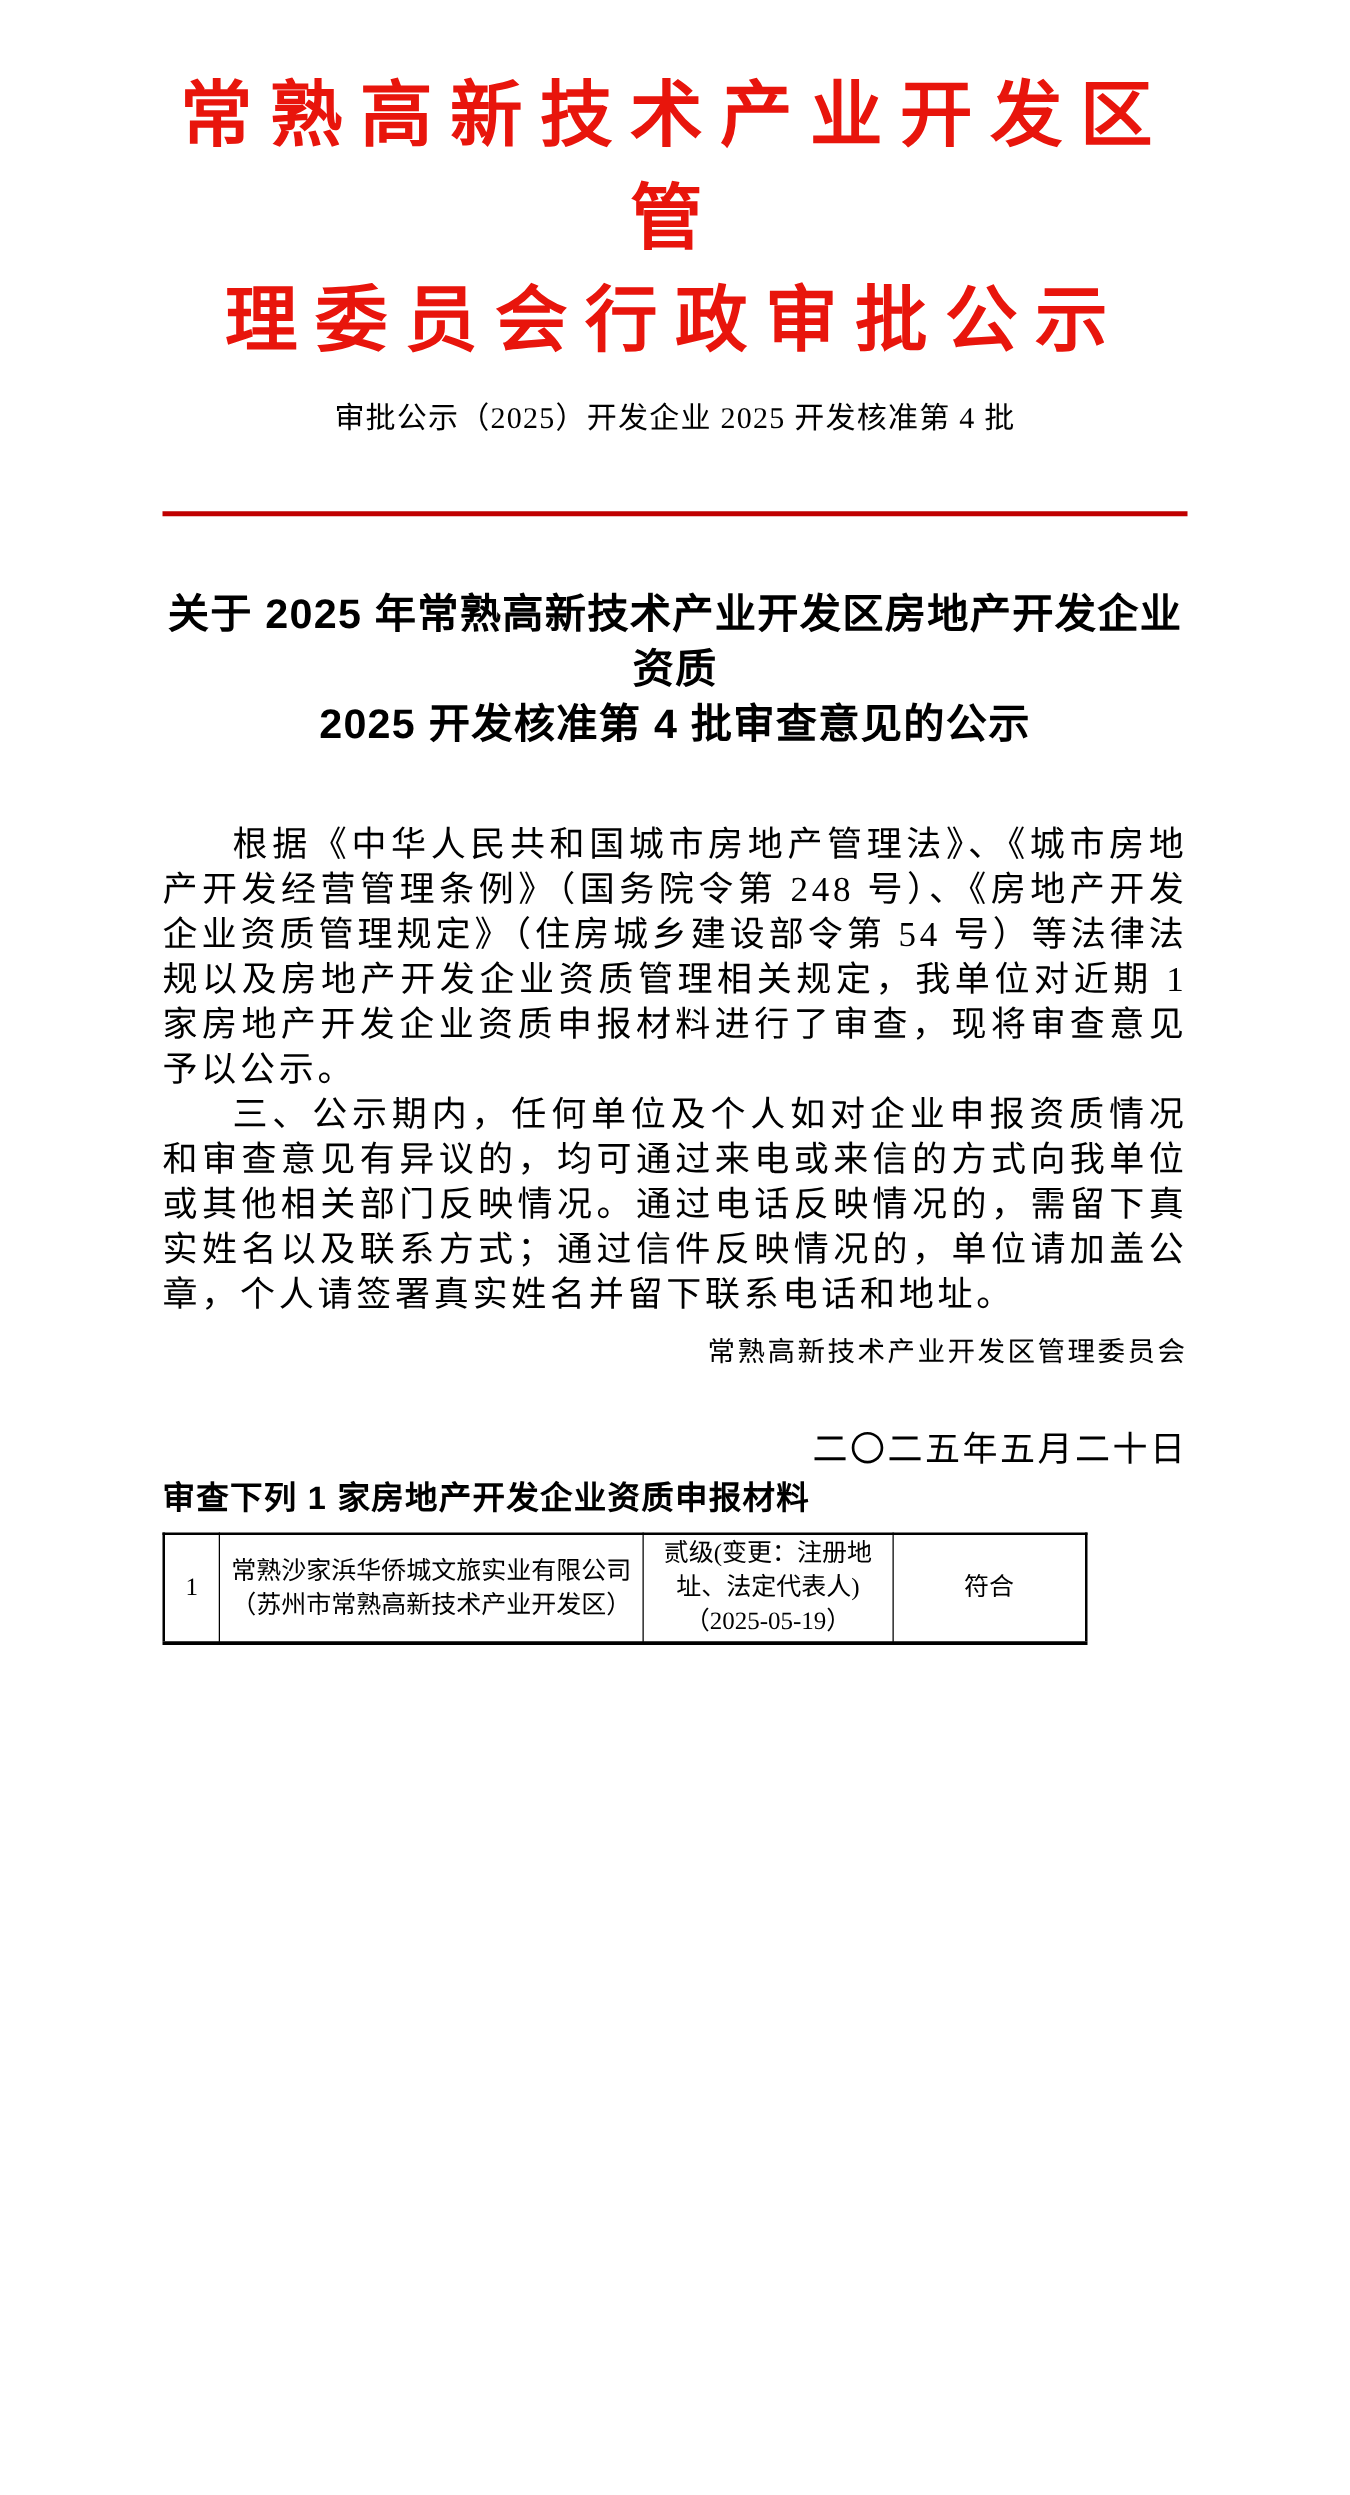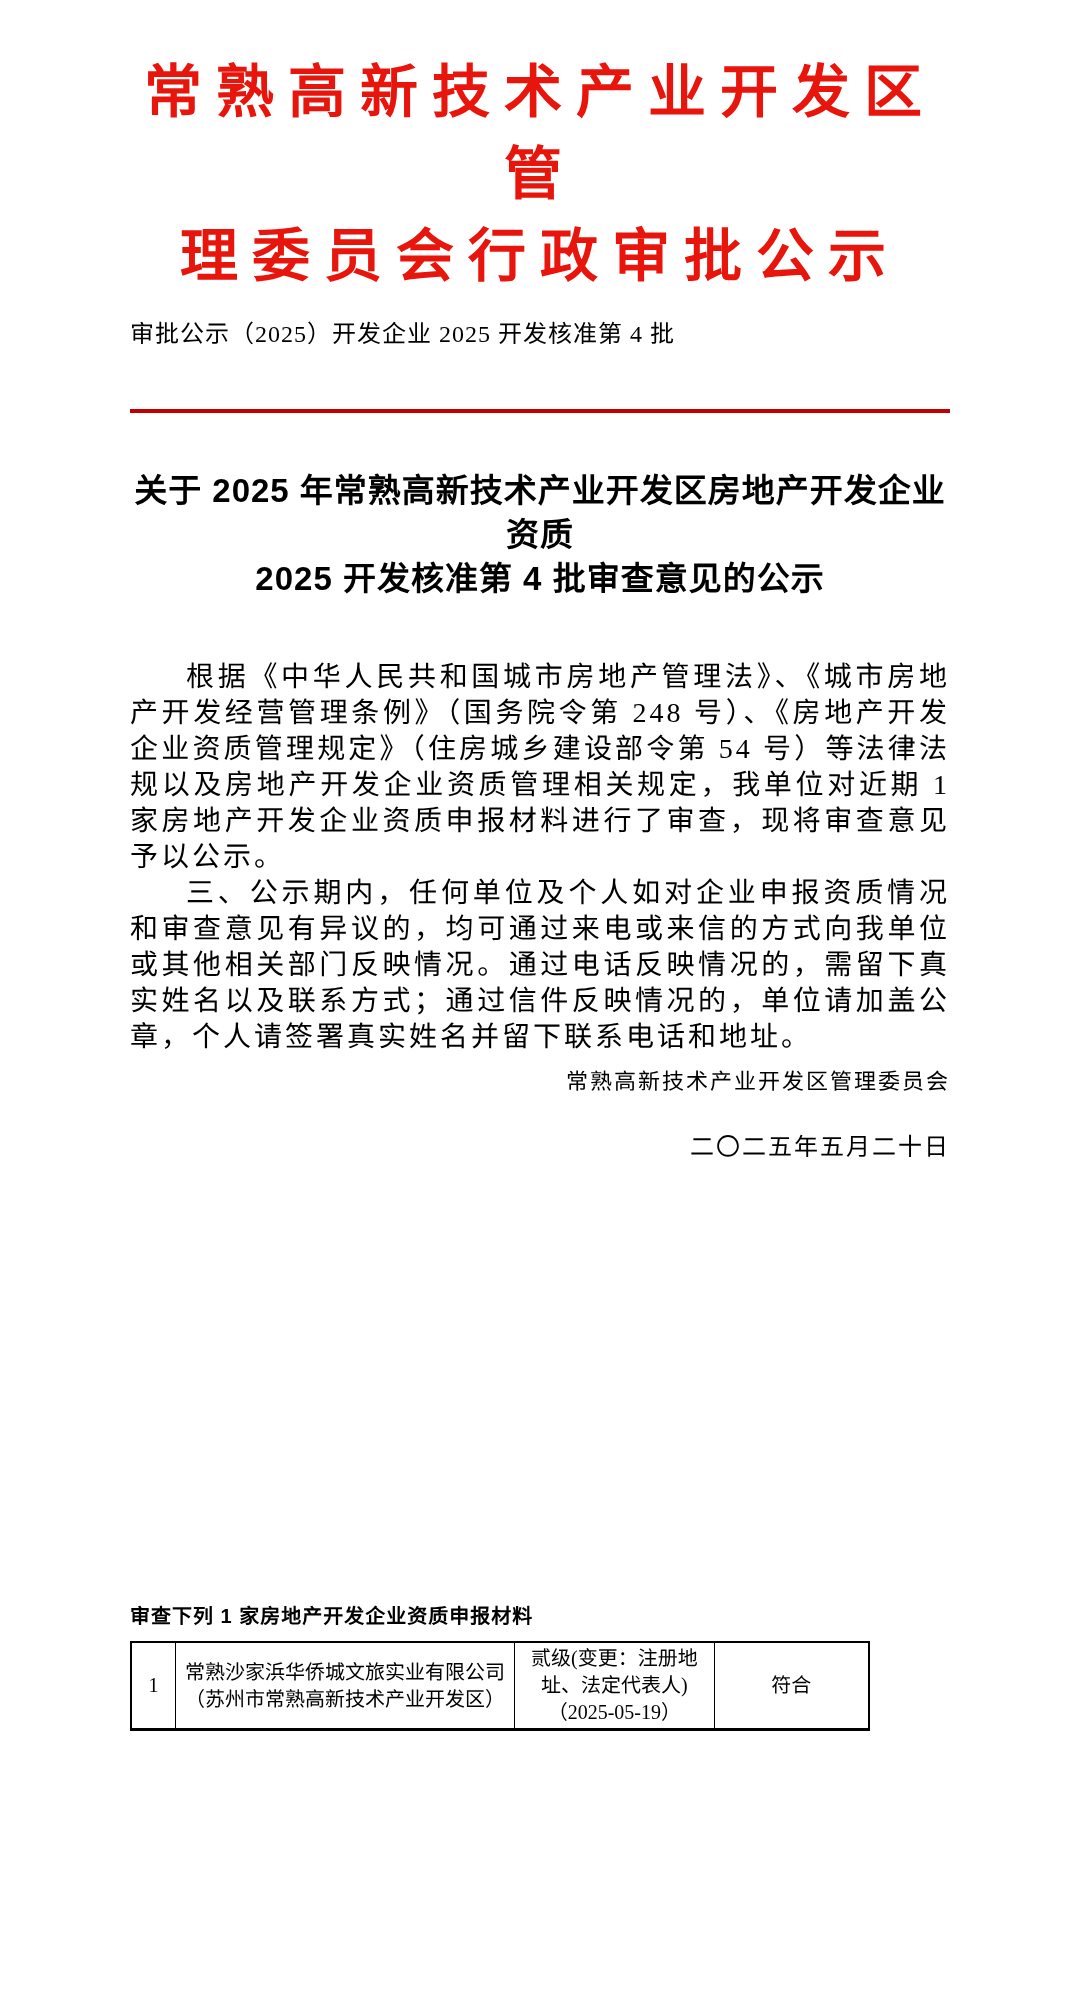--- a/index.html
+++ b/index.html
@@ -29,21 +29,21 @@
     font-weight: 700;
     font-size: 58px;
     line-height: 82px;
     letter-spacing: 14px;
     text-align: center;
   }
   .doc-number {
     margin-top: 16px;
     font-size: 24px;
     letter-spacing: 1px;
-    text-align: left;
+    text-align: center;
     color: #000;
   }
   .red-rule {
     margin-top: 60px;
     height: 4px;
     background: var(--rule-red, #c00000);
     border: none;
   }
 
   
@@ -75,32 +75,31 @@
     line-height: 40px;
     letter-spacing: 2px;
   }
   .signature-line {
     margin-top: 8px;
     font-size: 22px;
     letter-spacing: 2px;
     text-align: right;
   }
   .date-line {
-    margin-top: 32px;
-    font-size: 24px;
+    margin-top: 42px;
+    font-size: 28px;
     letter-spacing: 2px;
     text-align: right;
   }
 
   
   .table-label {
-    margin-top: 438px;
     font-family: "Liberation Sans", "DejaVu Sans", sans-serif;
     font-weight: 700;
-    font-size: 20px;
+    font-size: 26px;
     letter-spacing: 1px;
   }
   table.review-table {
     margin-top: 12px;
     border-collapse: collapse;
     width: 740px;
     table-layout: fixed;
     font-size: 20px;
   }
   table.review-table th,

